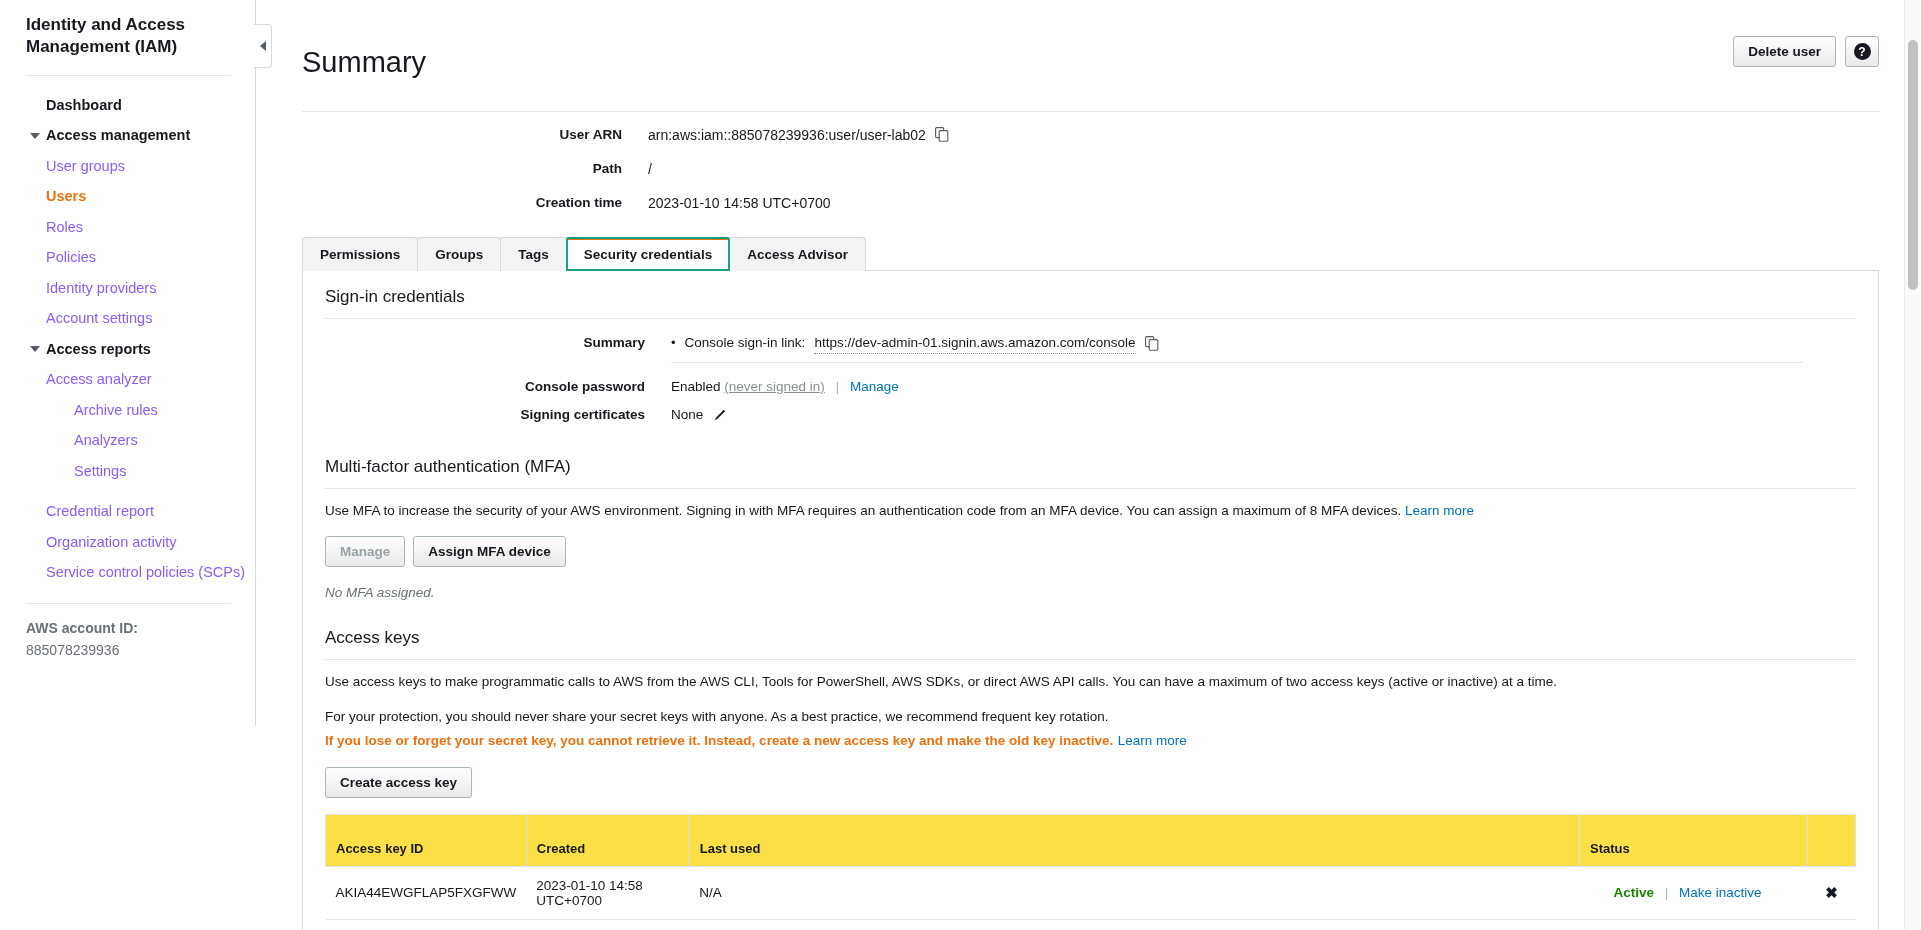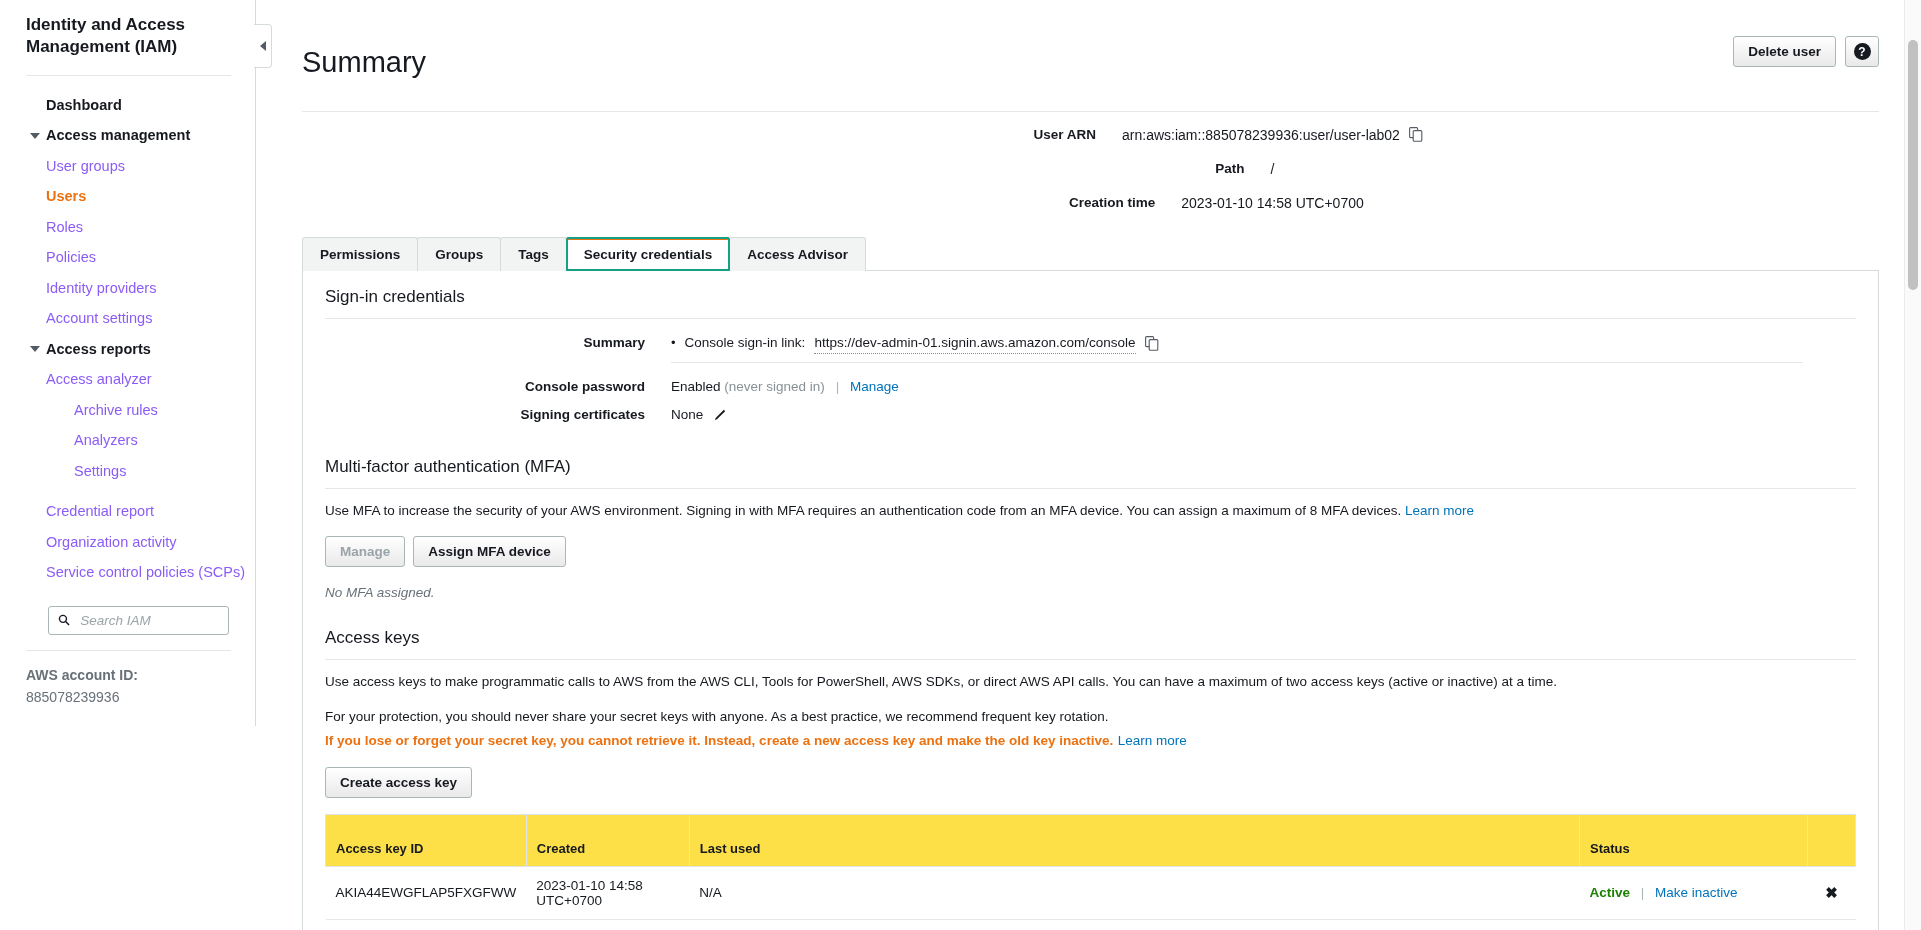--- a/index.html
+++ b/index.html
@@ -95,21 +95,21 @@
   .btn.disabled { color: #9aa4a8; cursor: default; }
   .help-circle {
     width: 17px; height: 17px; border-radius: 50%; background: #16191f;
     color: #fff; font-size: 12px; font-weight: bold; display: flex;
     align-items: center; justify-content: center; line-height: 1;
   }
   .head-rule { height: 1px; background: #e4e6e7; margin: 12px 18px 0 22px; }
 
   
   .fields { padding: 14px 0 0 0; }
-  .field-row { display: flex; align-items: flex-start; margin-bottom: 16px; justify-content: center; }
+  .field-row { display: flex; align-items: flex-start; margin-bottom: 16px; }
   .field-label {
     width: 368px; text-align: right; padding-right: 26px;
     font-size: 13.5px; font-weight: bold; color: #16191f; line-height: 18px;
   }
   .field-value { font-size: 14px; color: #16191f; line-height: 18px; display: flex; align-items: center; gap: 9px; }
   .copy-ico { cursor: pointer; display: inline-flex; }
 
   
   .tabs { display: flex; align-items: flex-end; padding: 8px 0 0 22px; position: relative; z-index: 2; }
   .tab {
@@ -132,42 +132,42 @@
 
   .bullet-row { display: flex; align-items: flex-start; }
   .bullet-label {
     width: 346px; text-align: right; padding-right: 26px;
     font-size: 13.5px; font-weight: bold; color: #16191f; line-height: 20px;
   }
   .bullet-val { font-size: 13.5px; color: #16191f; line-height: 20px; flex: 1; }
   .bullet-line { display: flex; align-items: center; gap: 9px; }
   .dot { font-size: 13px; line-height: 20px; }
   .dotted { border-bottom: 1px dotted #879196; }
-  .muted { color: #879196; }
+  .muted { color: #879196; text-decoration: underline; }
   .sep { color: #aab7b8; margin: 0 7px; }
   .link { color: #0073bb; text-decoration: none; cursor: pointer; }
   .underline-rule { height: 1px; background: #e4e6e7; margin: 8px 0 0 0; width: 1132px; }
 
   .body-text { font-size: 13.5px; color: #16191f; line-height: 1.45; }
   .note-warn { font-size: 13.5px; color: #ec7211; font-weight: bold; line-height: 1.45; }
   .italic-muted { font-size: 13.5px; color: #687078; font-style: italic; }
 
   
   table.keys { border-collapse: collapse; width: 100%; margin-top: 16px; }
   table.keys th {
     background: #fde047; border: 1px solid #dfe3e6; border-left: none;
     font-size: 13px; font-weight: bold; color: #16191f; text-align: left;
     padding: 26px 10px 10px 10px; height: 38px;
   }
   table.keys th:first-child { border-left: 1px solid #dfe3e6; }
   table.keys td {
     border-bottom: 1px solid #e4e6e7; font-size: 13.5px; color: #16191f;
     padding: 11px 10px; vertical-align: middle; height: 40px;
   }
-  .status-active { color: #1d8102; font-weight: bold; }
+  .status-active { color: #1d8102; font-weight: bold; margin-left: 24px; }
   .x-btn { font-size: 15px; font-weight: bold; cursor: pointer; color: #16191f; }
 
   
   .scrollbar {
     position: absolute; right: 0; top: 0; width: 17px; height: 930px;
     background: #fafafa; border-left: 1px solid #ebebeb; z-index: 10;
   }
   .scroll-thumb {
     position: absolute; left: 3px; top: 40px; width: 10px; height: 250px;
     background: #c1c1c1; border-radius: 5px;
@@ -230,29 +230,20 @@
         <span>Credential report</span>
       </div>
       <div class="sb-item">
         <span>Organization activity</span>
       </div>
       <div class="sb-item">
         <span>Service control policies (SCPs)</span>
       </div>
     </nav>
 
-    <div class="sb-search-wrap">
-      <div class="sb-search">
-        <svg width="14" height="14" viewBox="0 0 16 16">
-          <circle cx="6.5" cy="6.5" r="4.6" fill="none" stroke="#16191f" stroke-width="1.8"></circle>
-          <line x1="10" y1="10" x2="14.5" y2="14.5" stroke="#16191f" stroke-width="2"></line>
-        </svg>
-        <input type="text" placeholder="Search IAM" style="">
-      </div>
-    </div>
 
     <div class="sb-divider2"></div>
 
     <div class="sb-acct">
       <div class="sb-acct-label">AWS account ID:</div>
       <div class="sb-acct-id">885078239936</div>
     </div>
 
     <div class="collapse-handle">
       <span class="tri"></span>

